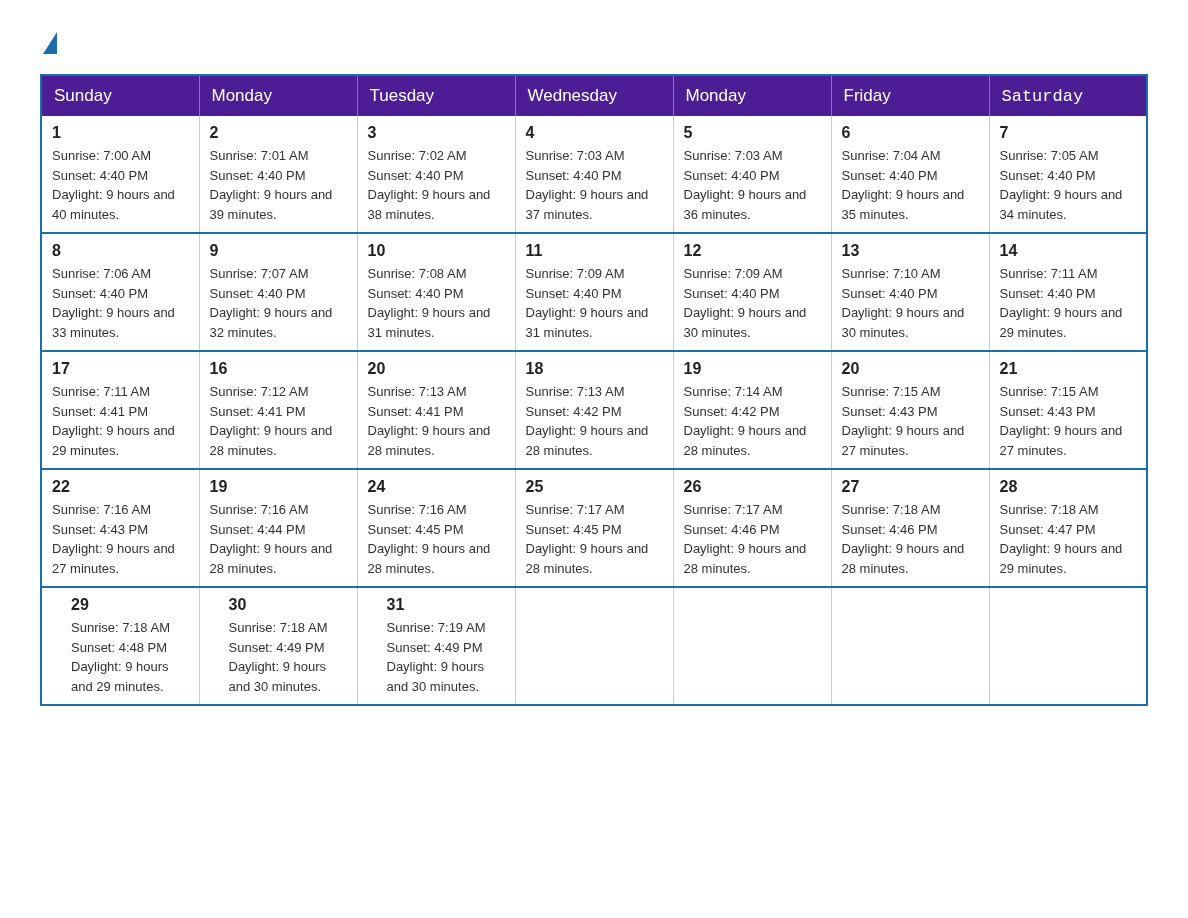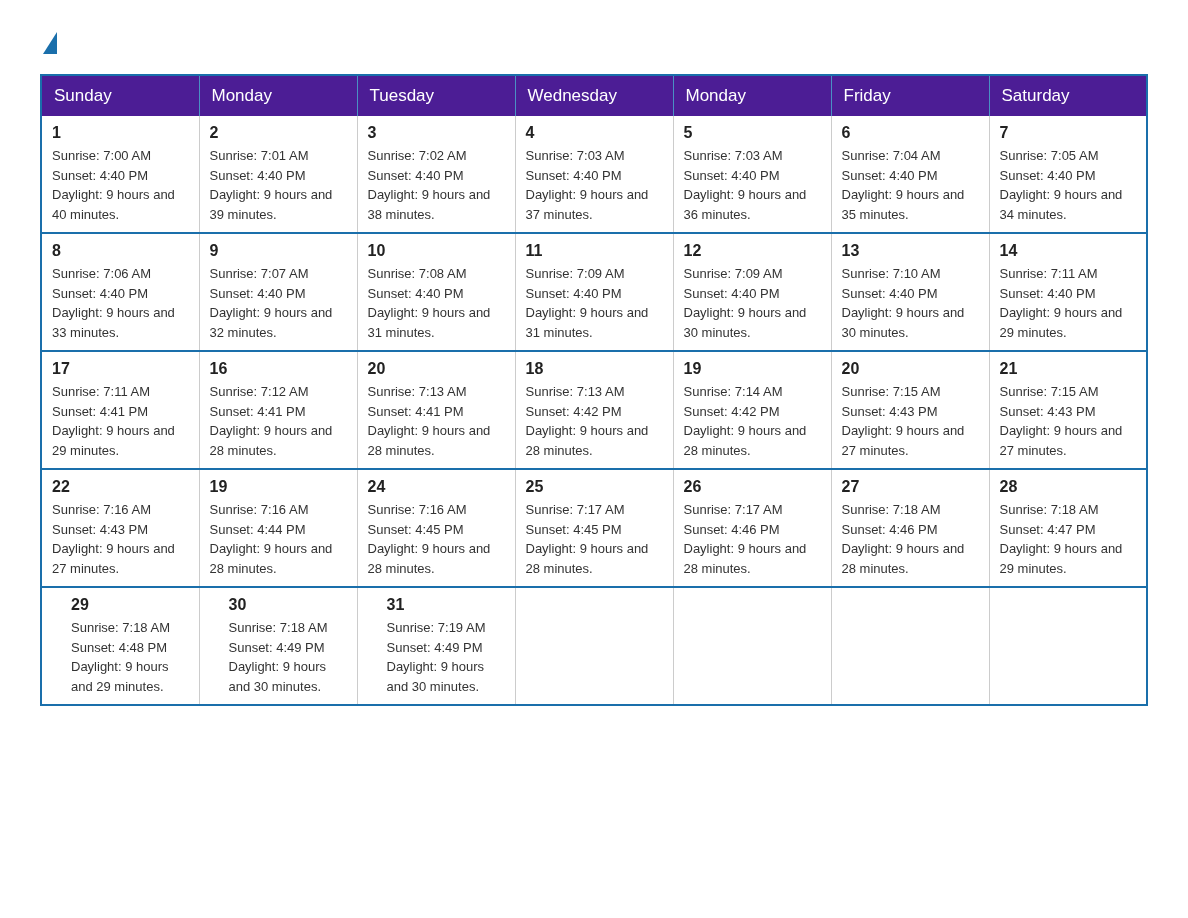--- a/index.html
+++ b/index.html
@@ -67,20 +67,21 @@
       background-color: #4c1d95;
       color: #fff;
       font-size: 17px;
       font-weight: normal;
       padding: 10px 12px;
       text-align: left;
       border-right: 1px solid #4a90c4;
     }
     .calendar-table th:last-child {
       border-right: none;
+      font-family: Liberation Mono, monospace;
     }
     .calendar-table td {
       vertical-align: top;
       padding: 8px 10px;
       border-right: 1px solid #ccc;
       border-bottom: 2px solid #1a6fab;
       font-size: 13.5px;
       color: #333;
       width: 14.28%;
       min-height: 90px;

